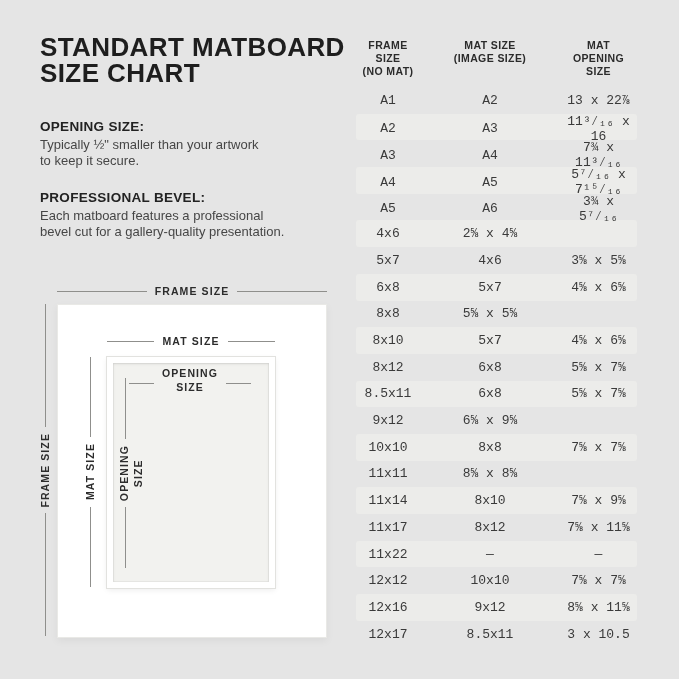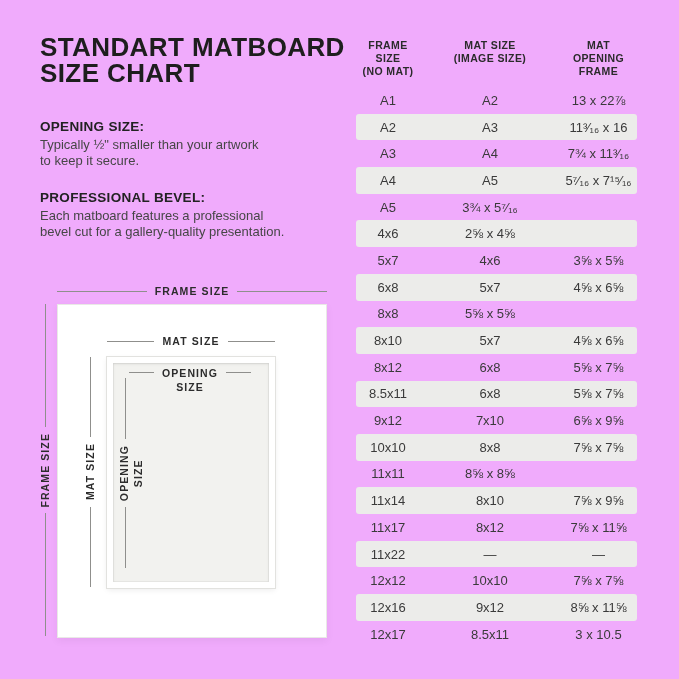--- a/index.html
+++ b/index.html
@@ -1,18 +1,18 @@
 <!DOCTYPE html>
 <html><head>
 <meta charset="utf-8">
 <style>
   html,body { margin:0; padding:0; }
   #page {
     position:relative; width:679px; height:679px;
-    background:#f0abfc; overflow:hidden;
+    background:#e5e5e5; overflow:hidden;
     font-family:"Liberation Sans","DejaVu Sans",sans-serif;
     color:#2b2b2b;
   }
   
   .title {
     position:absolute; left:40px; top:34px;
     font-size:26px; font-weight:700; letter-spacing:0.4px;
     line-height:26px; color:#1e1e1e; white-space:pre-line;
   }
   .section { position:absolute; left:40px; width:300px; }
@@ -35,21 +35,21 @@
   }
   .mat-box {
     position:absolute; left:107px; top:357px; width:168px; height:231px;
     background:#f2f2ef; border:6px solid #ffffff; box-sizing:border-box;
     box-shadow:0 0 0 1px #e2e2df, 0 2px 6px rgba(0,0,0,0.08),
                inset 0 1px 3px rgba(0,0,0,0.10), inset 0 0 0 1px rgba(0,0,0,0.04);
   }
   .dim-h {
     position:absolute; display:flex; align-items:center; gap:8px;
   }
-  .dim-h.top-align { align-items:flex-start; }
+  .dim-h.top-align { align-items:center; }
   .dim-h .hline { flex:1; height:1px; background:#8f8f8c; }
   .dim-h.top-align .hline { margin-top:6px; }
   .dim-text {
     font-size:10.5px; font-weight:700; letter-spacing:1.1px;
     color:#2c2c2c; line-height:14px; text-align:center; white-space:pre-line;
   }
   .dim-v {
     position:absolute; display:flex; flex-direction:column;
     align-items:center; gap:6px;
   }
@@ -73,21 +73,21 @@
     position:absolute; left:356px; top:39px; width:281px;
     display:grid; grid-template-columns:64px 140px 77px;
   }
   .th {
     text-align:center; font-size:10.5px; font-weight:700;
     letter-spacing:0.4px; line-height:13px; color:#2b2b2b; white-space:pre-line;
   }
   #table-body { position:absolute; left:356px; top:87px; width:281px; }
   .trow {
     display:grid; grid-template-columns:64px 140px 77px;
-    height:26.7px; align-items:center; border-radius:3px;
+    height:26.7px; align-items:center; border-radius:3px;font-family:Liberation Mono, monospace;
   }
   .trow:nth-child(even) { background:#ececea; }
   .td { text-align:center; font-size:13px; color:#3a3a3a; }
 </style>
 </head>
 <body>
 
 <div id="page">
 
   <div class="title">STANDART MATBOARD
@@ -145,21 +145,21 @@
 SIZE</span>
     <span class="vline"></span>
   </div>
 
   <div id="table-header">
     <div class="th">FRAME SIZE
 (NO MAT)</div>
     <div class="th">MAT SIZE
 (IMAGE SIZE)</div>
     <div class="th">MAT OPENING
-FRAME</div>
+SIZE</div>
   </div>
   <div id="table-body">
       <div class="trow">
         <div class="td">A1</div>
         <div class="td">A2</div>
         <div class="td">13 x 22⅞</div>
       </div>
       <div class="trow">
         <div class="td">A2</div>
         <div class="td">A3</div>
@@ -170,20 +170,21 @@
         <div class="td">A4</div>
         <div class="td">7¾ x 11³⁄₁₆</div>
       </div>
       <div class="trow">
         <div class="td">A4</div>
         <div class="td">A5</div>
         <div class="td">5⁷⁄₁₆ x 7¹⁵⁄₁₆</div>
       </div>
       <div class="trow">
         <div class="td">A5</div>
+        <div class="td">A6</div>
         <div class="td">3¾ x 5⁷⁄₁₆</div>
       </div>
       <div class="trow">
         <div class="td">4x6</div>
         <div class="td">2⅝ x 4⅝</div>
       </div>
       <div class="trow">
         <div class="td">5x7</div>
         <div class="td">4x6</div>
         <div class="td">3⅝ x 5⅝</div>
@@ -207,21 +208,20 @@
         <div class="td">6x8</div>
         <div class="td">5⅝ x 7⅝</div>
       </div>
       <div class="trow">
         <div class="td">8.5x11</div>
         <div class="td">6x8</div>
         <div class="td">5⅝ x 7⅝</div>
       </div>
       <div class="trow">
         <div class="td">9x12</div>
-        <div class="td">7x10</div>
         <div class="td">6⅝ x 9⅝</div>
       </div>
       <div class="trow">
         <div class="td">10x10</div>
         <div class="td">8x8</div>
         <div class="td">7⅝ x 7⅝</div>
       </div>
       <div class="trow">
         <div class="td">11x11</div>
         <div class="td">8⅝ x 8⅝</div>

